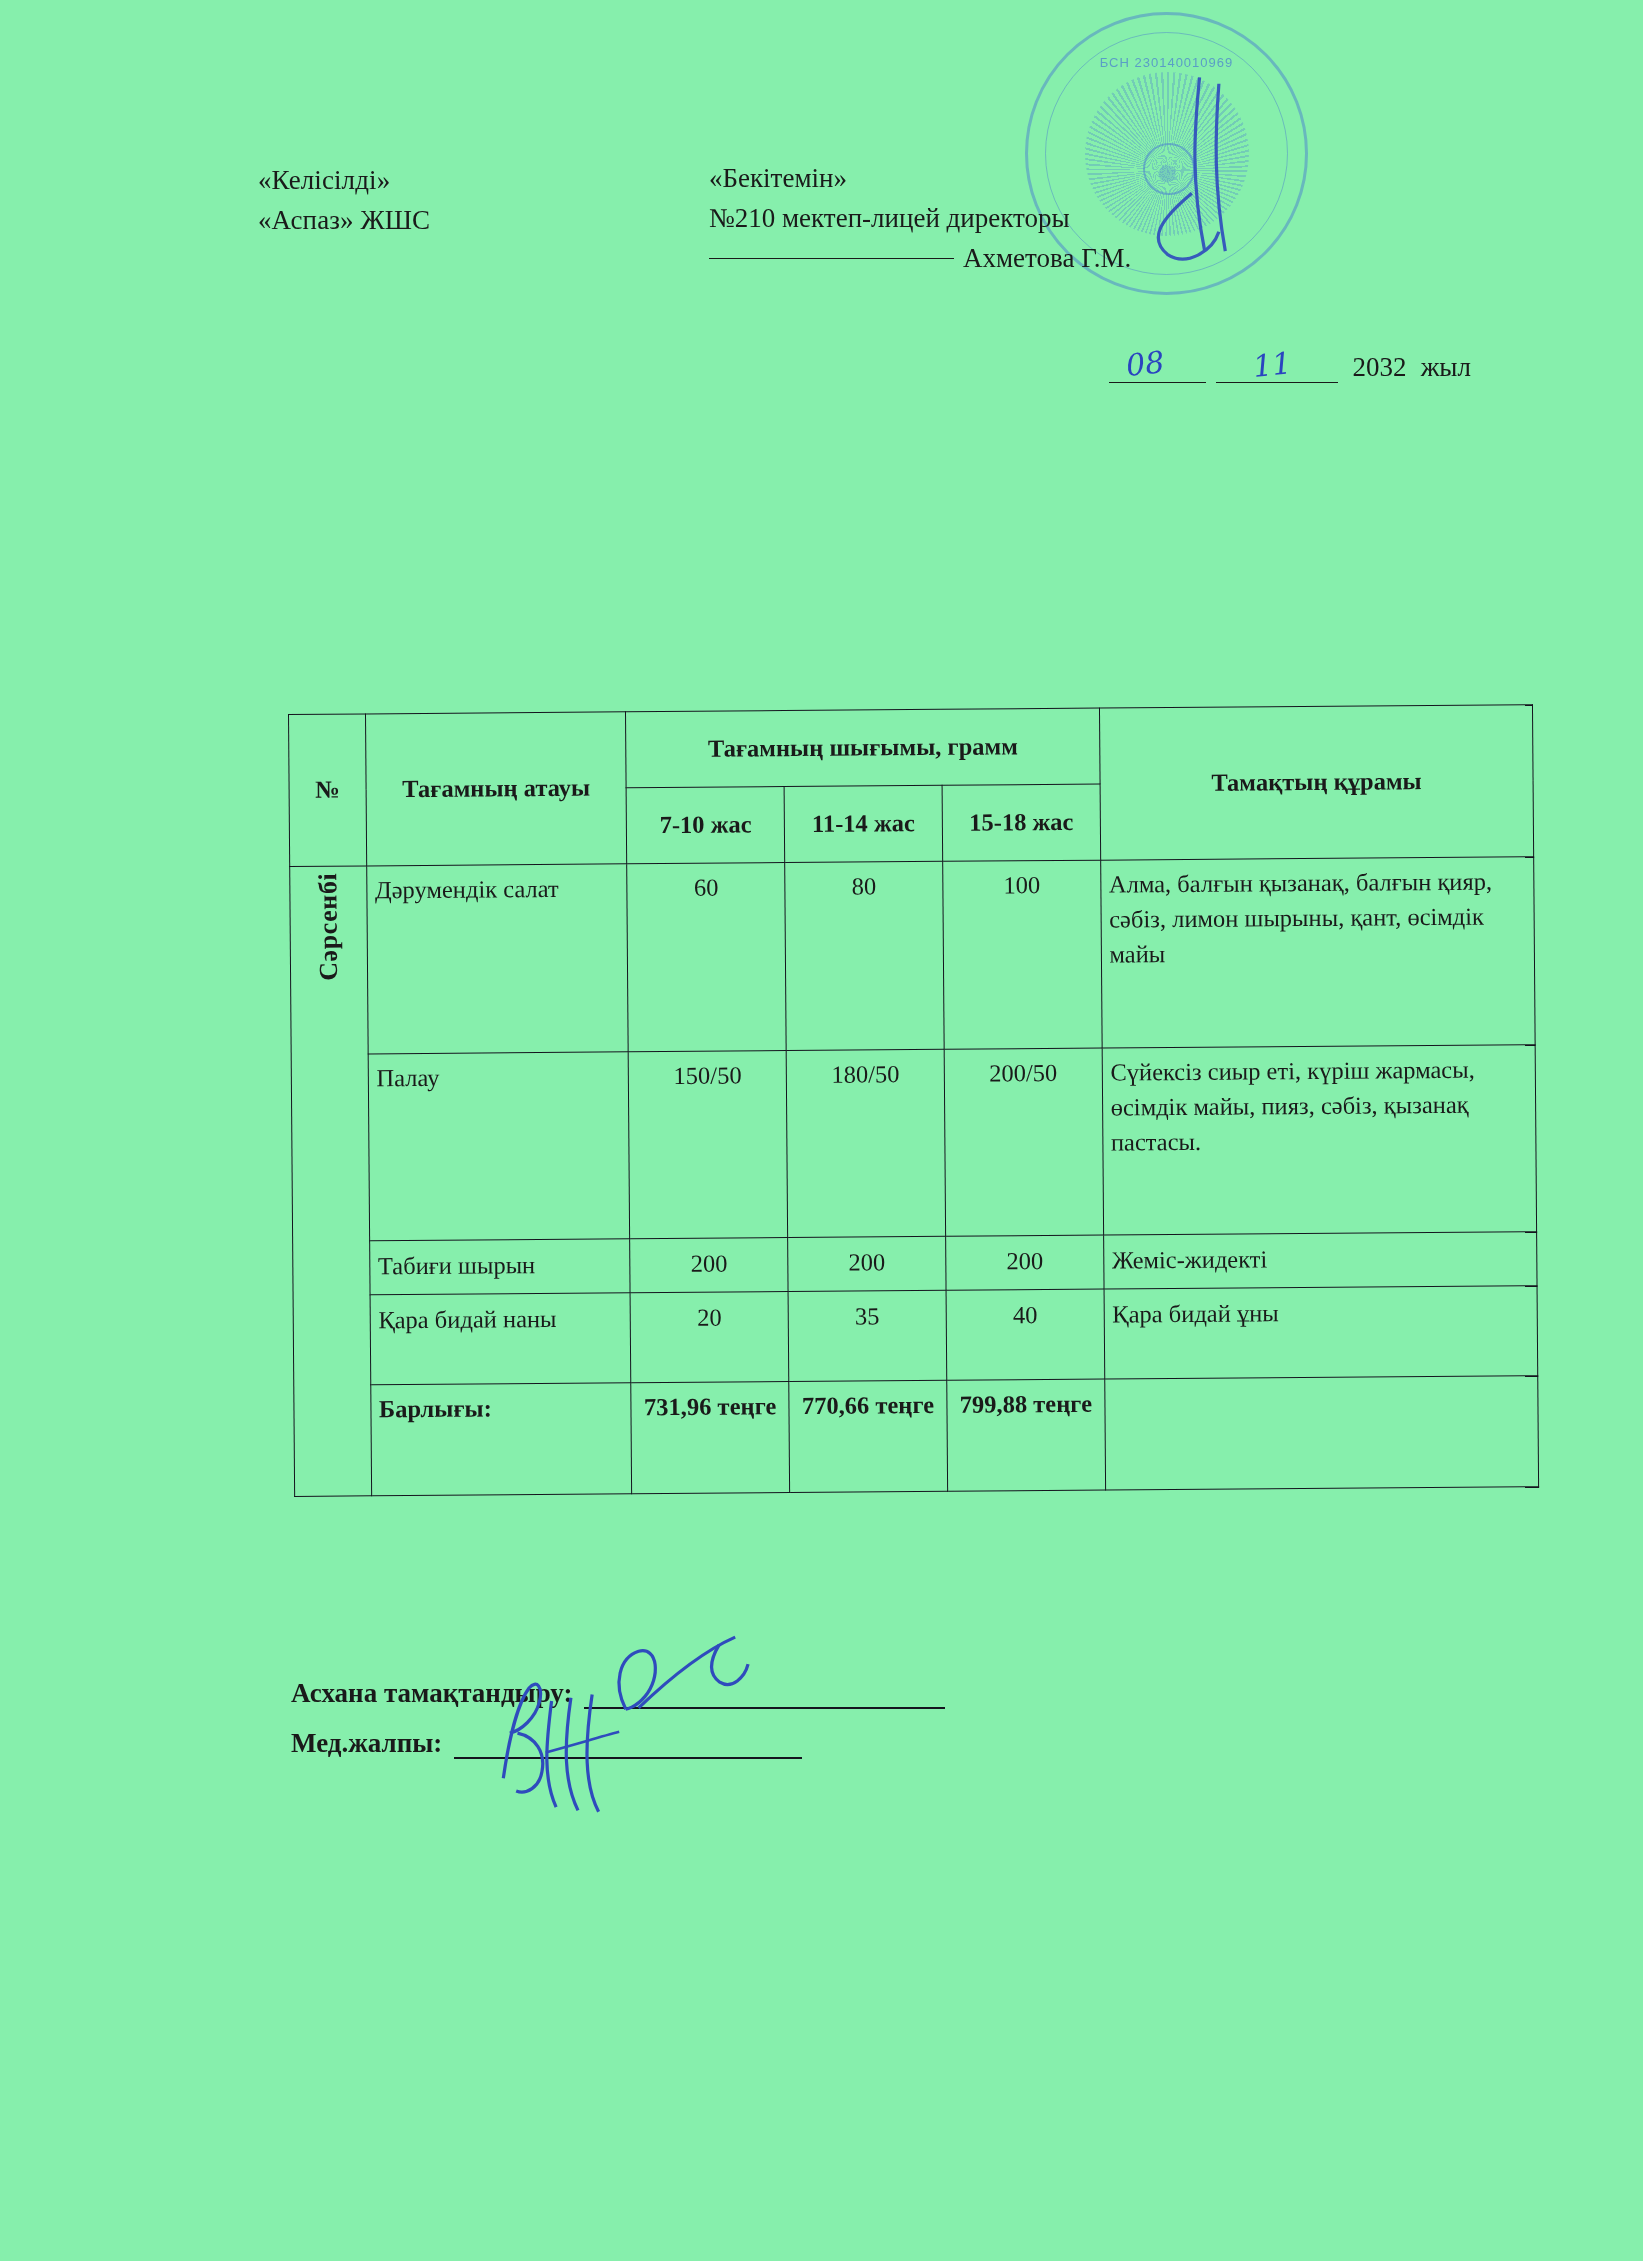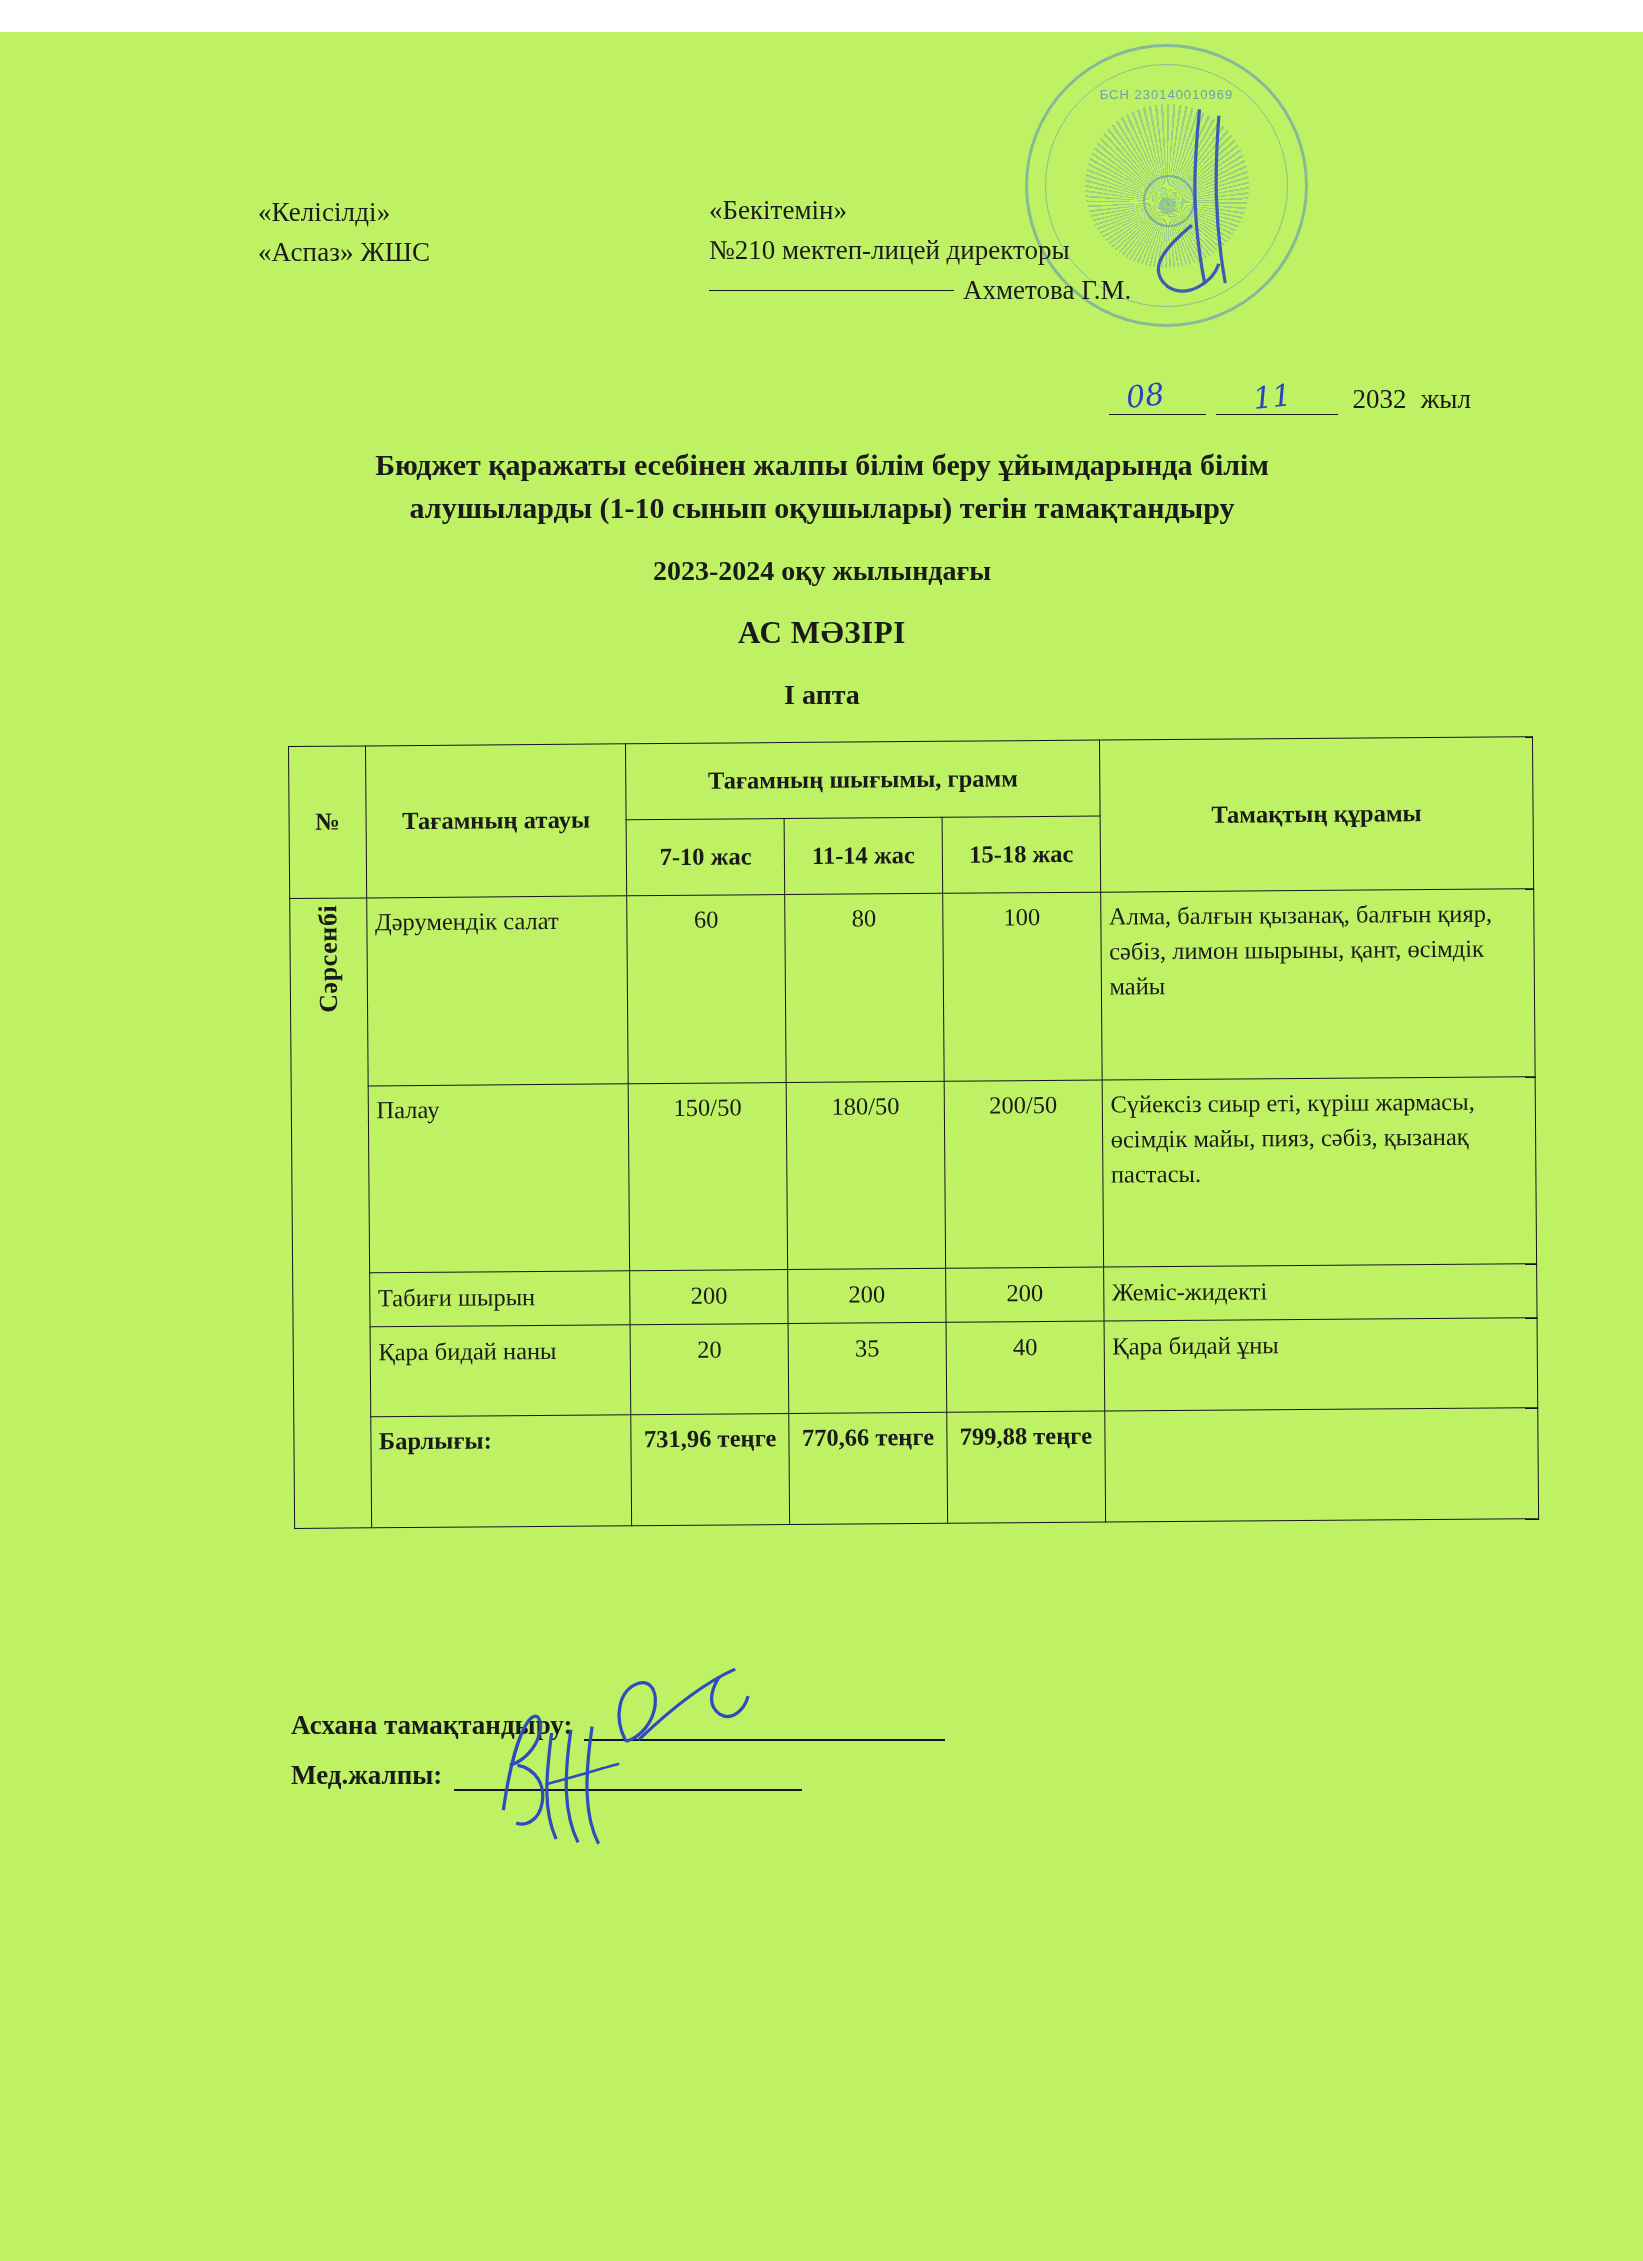--- a/index.html
+++ b/index.html
@@ -13,22 +13,21 @@
     height: 2261px;
     position: relative;
     font-family: "Liberation Serif", "DejaVu Serif", serif;
     color: #1a1a1a;
     overflow: hidden;
   }
 
   .page {
     position: absolute;
     inset: 0;
-    background: #bef264;
-    margin-top: 32px;
+    background: #86efac;
   }
 
   
   .abs { position: absolute; }
 
   .hdr-left {
     left: 258px;
     top: 160px;
     font-size: 27px;
     line-height: 40px;
@@ -295,27 +294,20 @@
     <div class="date-slot">
       <span class="hw hw-day">08</span>
     </div>
     <div class="date-slot date-slot-2">
       <span class="hw hw-mon">11</span>
     </div>
     <div class="date-year">2032</div>
     <div class="date-year">жыл</div>
   </div>
 
-  <div class="abs title-block">
-    <div class="title-l1">Бюджет қаражаты есебінен жалпы білім беру ұйымдарында білім</div>
-    <div class="title-l2">алушыларды (1-10 сынып оқушылары) тегін тамақтандыру</div>
-    <div class="title-year">2023-2024 оқу жылындағы</div>
-    <div class="title-menu">АС МӘЗІРІ</div>
-    <div class="title-week">I апта</div>
-  </div>
 
   <div class="abs table-wrap">
     <table class="menu">
       <colgroup>
         <col class="c-num">
           <col class="c-name">
         <col class="c-age">
           <col class="c-age">
           <col class="c-age">
         <col class="c-ing">

